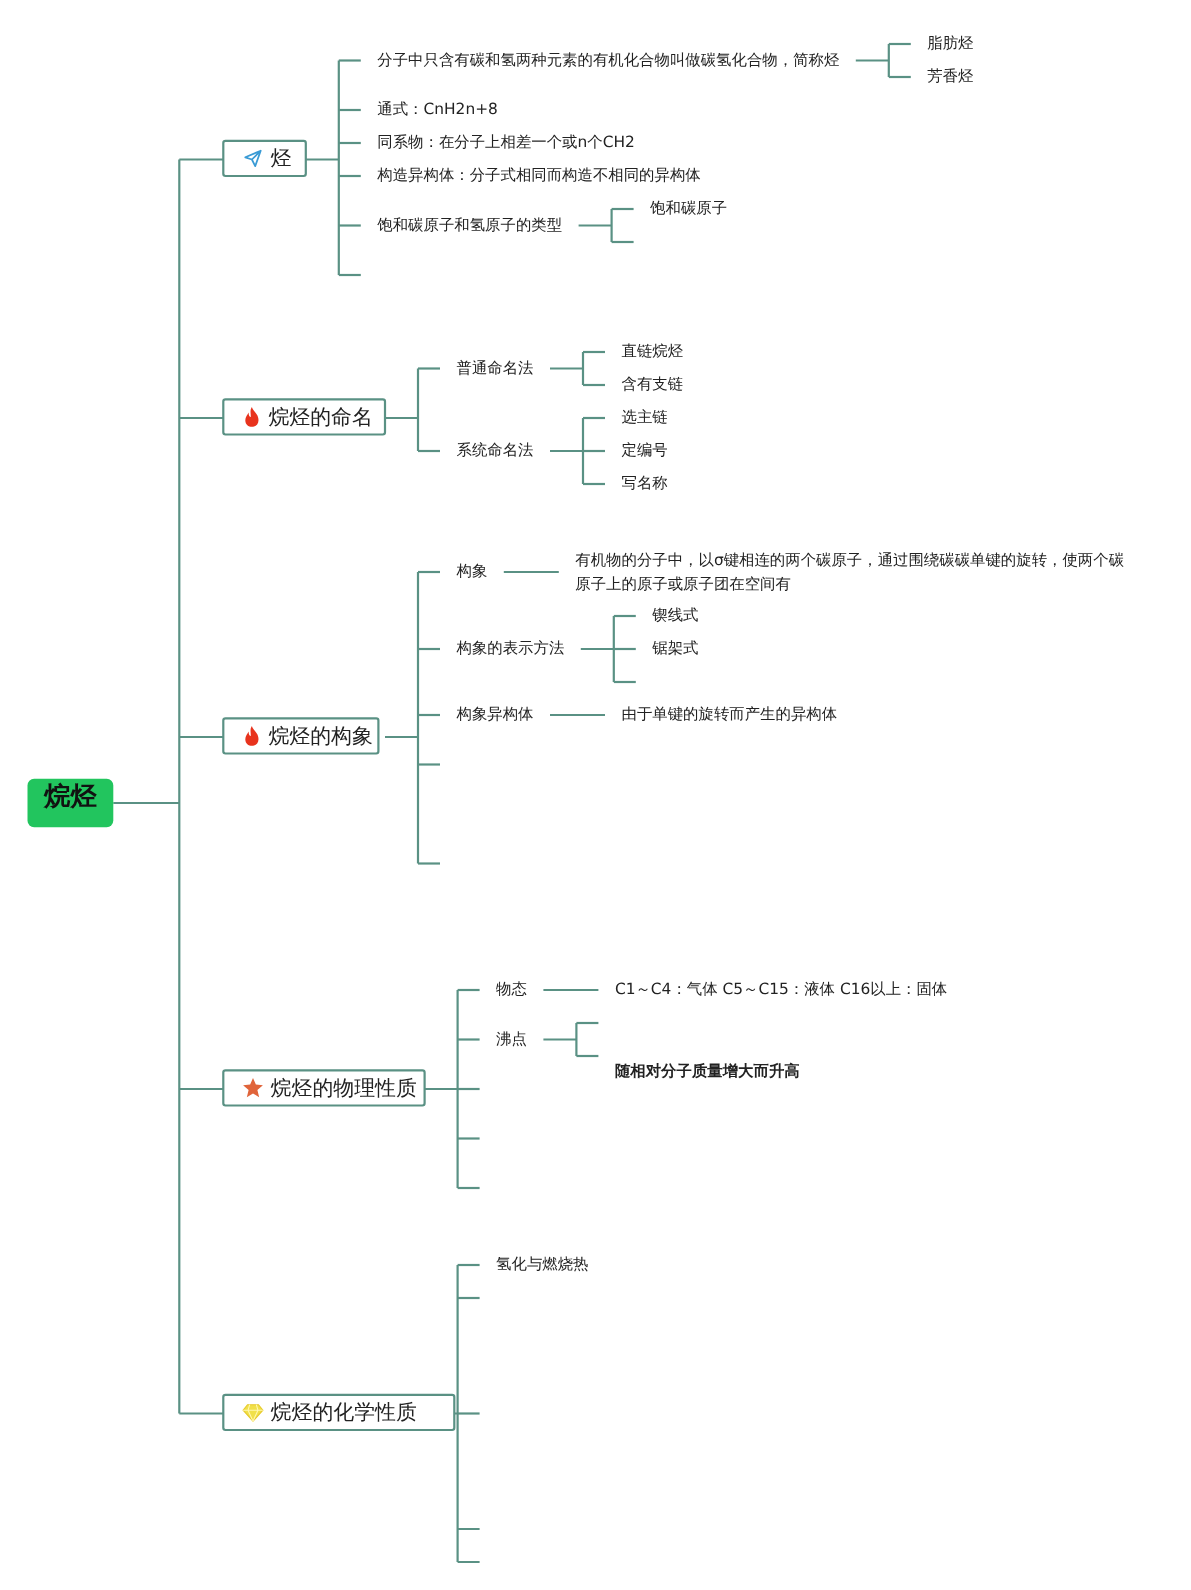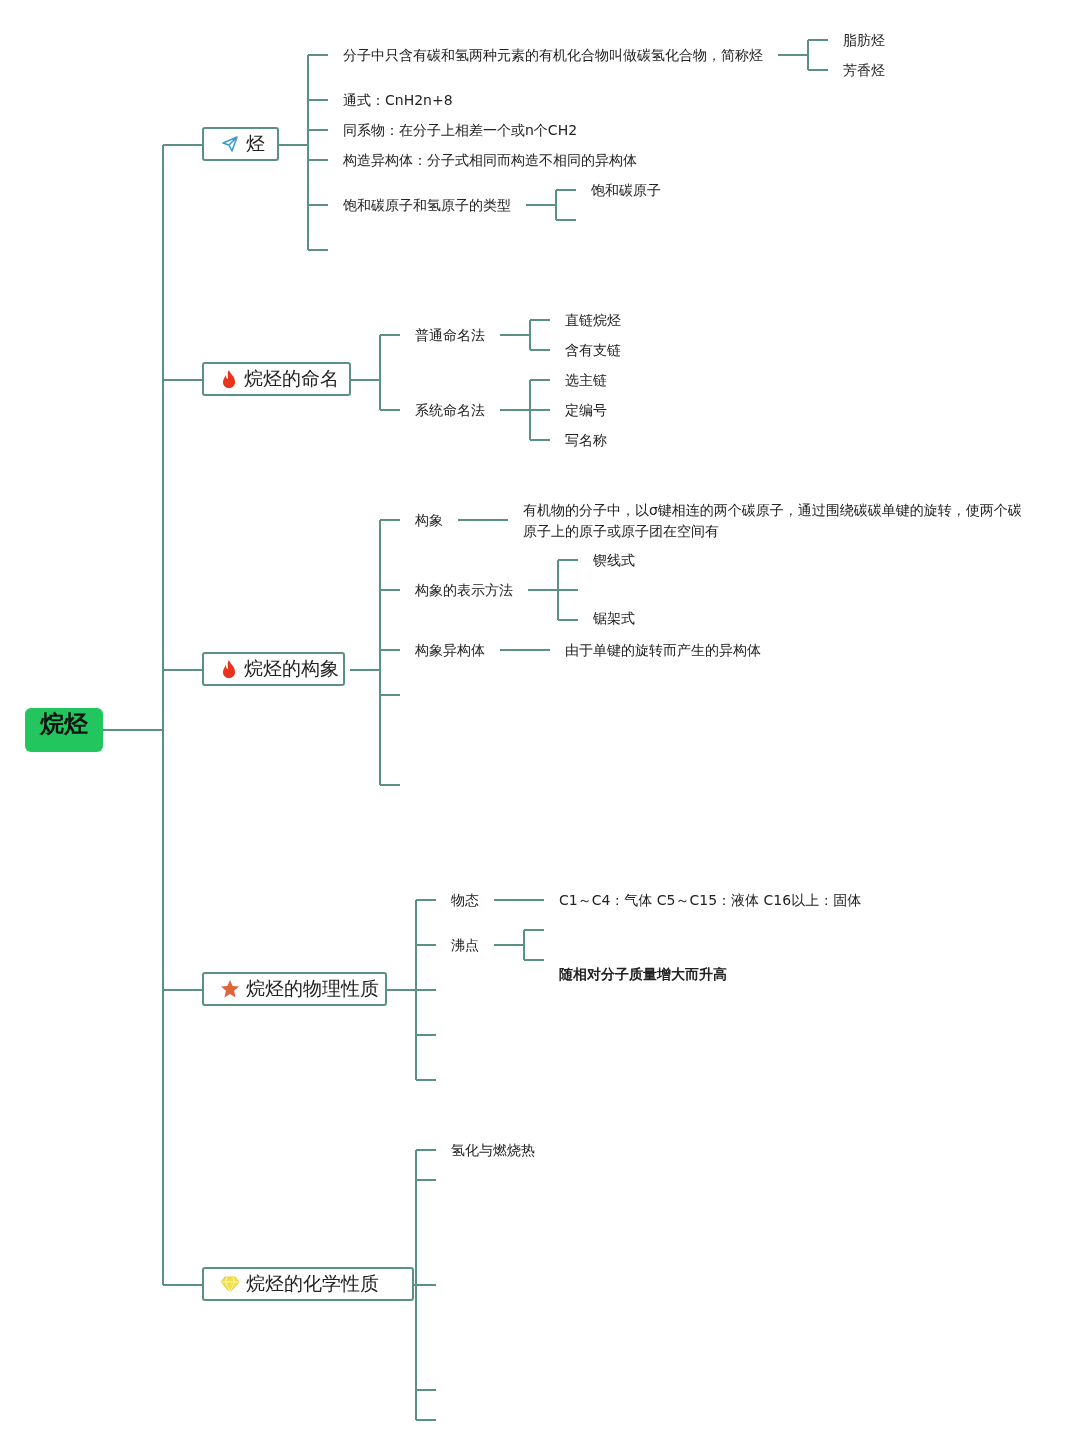--- a/index.html
+++ b/index.html
@@ -140,21 +140,21 @@
     <svg width="18" height="20" viewBox="0 0 18 20">
         <path d="M9 1 C10 5 15 7 15 13 C15 17 12 19 9 19 C6 19 3 17 3 13 C3 10 5 8 6 6 C6 9 7 10 8 10 C8 6 7 4 9 1 Z" fill="#e8331d"></path>
       </svg>
   </span>
   <span>烷烃的构象</span>
 </div>
 <div class="t" style="left:415px; top:510px;">构象</div>
 <div class="t wrap" style="left:523px; top:500px;">有机物的分子中，以σ键相连的两个碳原子，通过围绕碳碳单键的旋转，使两个碳原子上的原子或原子团在空间有</div>
 <div class="t" style="left:415px; top:580px;">构象的表示方法</div>
 <div class="t" style="left:593px; top:550px;">锲线式</div>
-<div class="t" style="left:593px; top:580px;margin-top:28px;">锯架式</div>
+<div class="t" style="left:593px; top:580px;">锯架式</div>
 <div class="t" style="left:415px; top:640px;">构象异构体</div>
 <div class="t" style="left:565px; top:640px;">由于单键的旋转而产生的异构体</div>
 
 <div class="branch" style="left:202px; top:972px; width:185px;">
   <span class="ic">
     <svg width="20" height="20" viewBox="0 0 20 20">
         <path d="M10 1 L12.6 7 L19 7.5 L14 11.8 L15.6 18.5 L10 15 L4.4 18.5 L6 11.8 L1 7.5 L7.4 7 Z" fill="#e0643a"></path>
       </svg>
   </span>
   <span>烷烃的物理性质</span>

